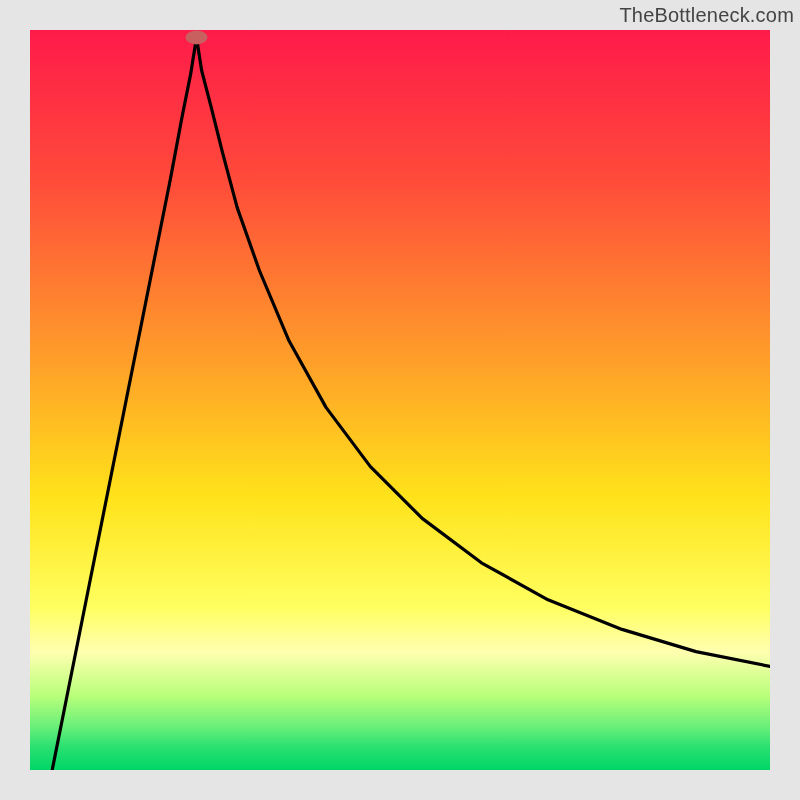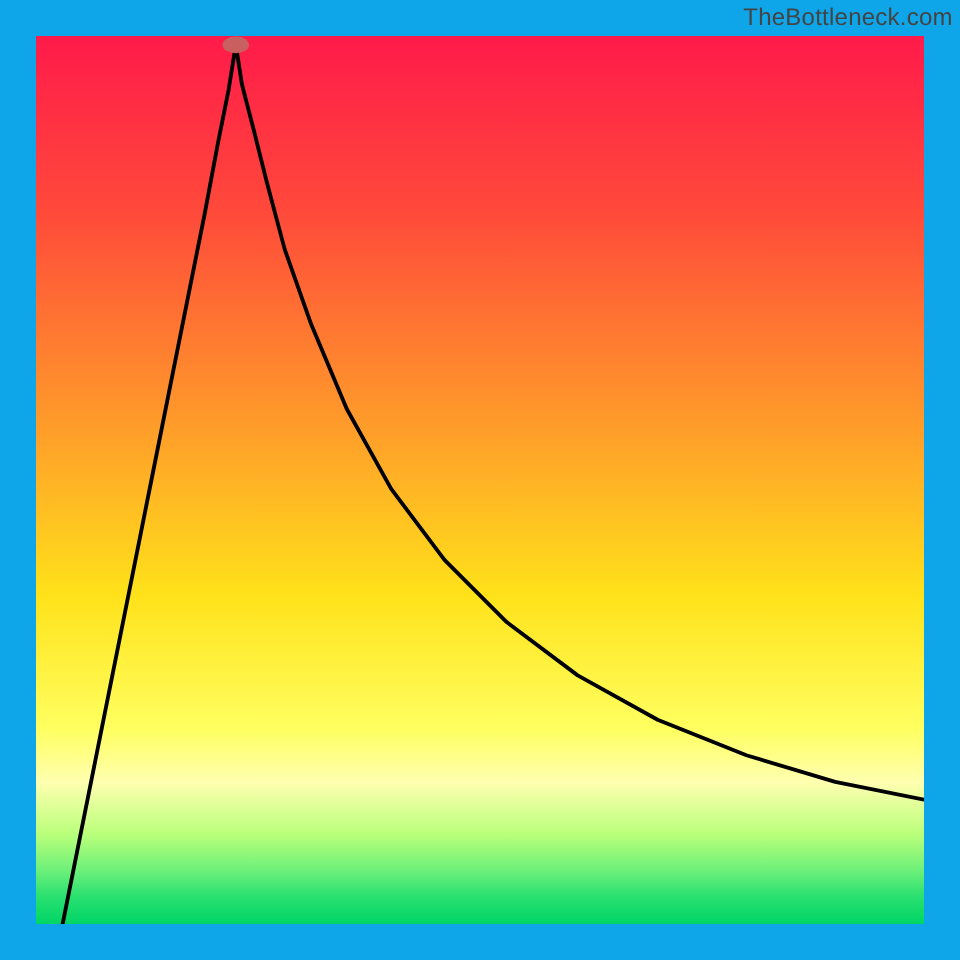--- a/index.html
+++ b/index.html
@@ -8,21 +8,21 @@
     width: 800px;
     height: 800px;
     overflow: hidden;
     font-family: Arial, Helvetica, sans-serif;
     background: #000;
   }
   .frame {
     position: relative;
     width: 800px;
     height: 800px;
-    background: #0ea5e9;
+    background: #e5e5e5;
   }
   .watermark {
     position: absolute;
     top: 4px;
     right: 6px;
     color: #444;
     font-size: 20px;
     font-weight: 500;
     letter-spacing: 0.2px;
     z-index: 5;

